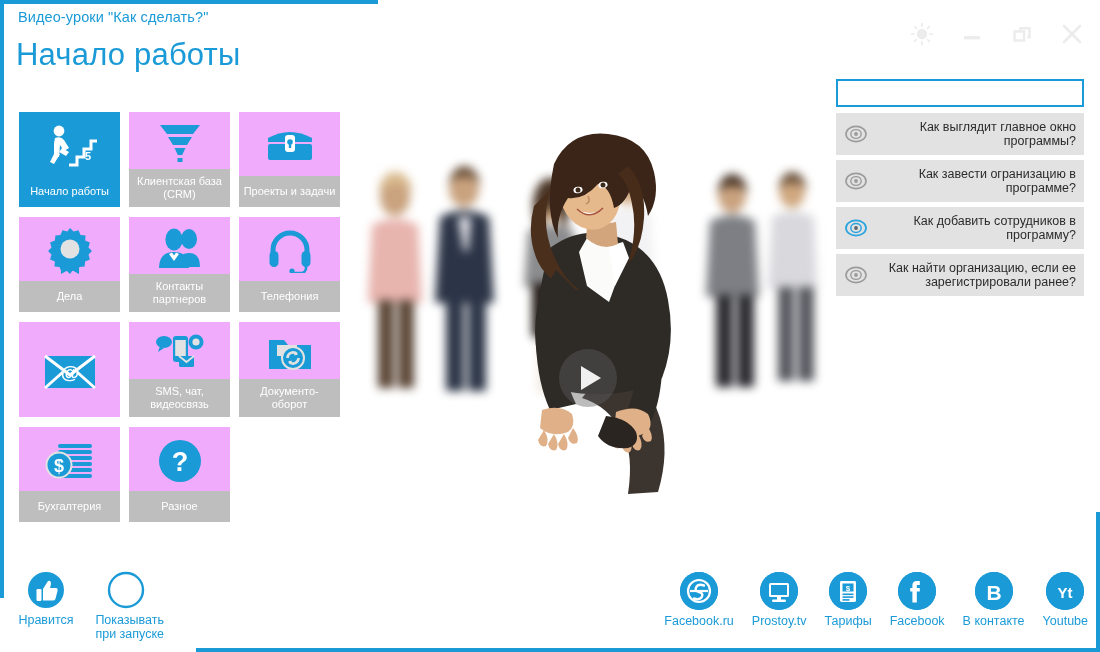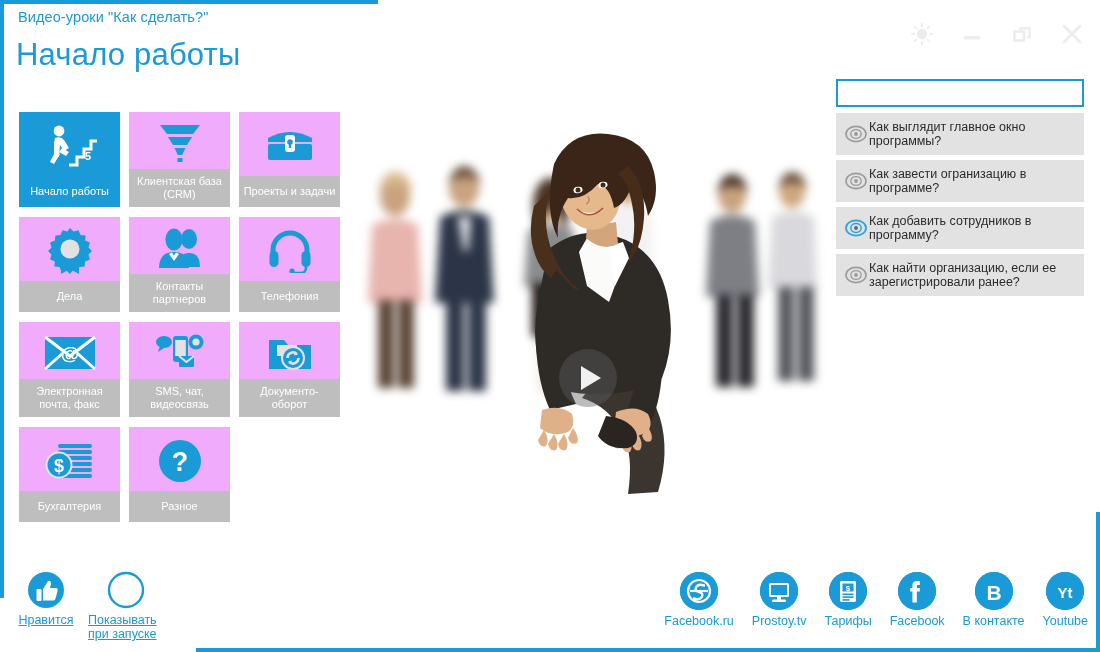--- a/index.html
+++ b/index.html
@@ -202,25 +202,26 @@
   .video-list {
     margin-top: 6px;
     display: flex;
     flex-direction: column;
     gap: 5px;
   }
   .video-item {
     background: #e2e2e2;
     display: flex;
     align-items: center;
-    gap: 2px;
+    gap: 9px;
     padding: 7px 8px 7px 9px;
     box-sizing: border-box;
     min-height: 38px;
     cursor: pointer;
+    text-align: right;
   }
   .video-item .eye { flex: 0 0 auto; }
   .video-item .eye svg { display: block; }
   .video-item .vtext {
     font-size: 12.5px;
     line-height: 14px;
     color: #2b2b2b;
   }
 
   
@@ -241,23 +242,22 @@
     width: 40px; height: 40px;
     display: flex;
     align-items: center;
     justify-content: center;
   }
   .blk .cap {
     margin-top: 3px;
     font-size: 12.5px;
     line-height: 14px;
     color: #1a9ad7;
-    text-align: left;
+    text-align: right;
     white-space: nowrap;
-    text-decoration: underline;
   }
   .blk.wide { width: 76px; }
   .blk.wide .cap { white-space: normal; }
 
   
   .bottom-right {
     position: absolute;
     right: 12px; top: 572px;
     display: flex;
     gap: 18px;
@@ -420,21 +420,20 @@
 
     <div class="tile tall-label">
       <div class="tile-icon">
         <svg width="54" height="38" viewBox="0 0 54 38">
           <rect x="2" y="3" width="50" height="32" fill="#1a9ad7"></rect>
           <path d="M2 3 L27 22 L52 3" fill="none" stroke="#ffffff" stroke-width="3"></path>
           <path d="M2 35 L20 19 M52 35 L34 19" stroke="#ffffff" stroke-width="3" fill="none"></path>
           <text x="27" y="26" text-anchor="middle" font-family="Liberation Sans, sans-serif" font-size="19" font-weight="bold" fill="#ffffff">@</text>
         </svg>
       </div>
-      <div class="tile-label">Электронная почта, факс</div>
     </div>
 
     <div class="tile tall-label">
       <div class="tile-icon">
         <svg width="54" height="42" viewBox="0 0 54 42">
           <ellipse cx="11" cy="10" rx="8" ry="6" fill="#1a9ad7"></ellipse>
           <path d="M7 14 l-2 6 6-4z" fill="#1a9ad7"></path>
           <rect x="20" y="4" width="15" height="26" rx="3" fill="#1a9ad7"></rect>
           <rect x="22.2" y="8" width="10.6" height="16" fill="#e2e2e2"></rect>
           <circle cx="43" cy="10" r="7.5" fill="#1a9ad7"></circle>

